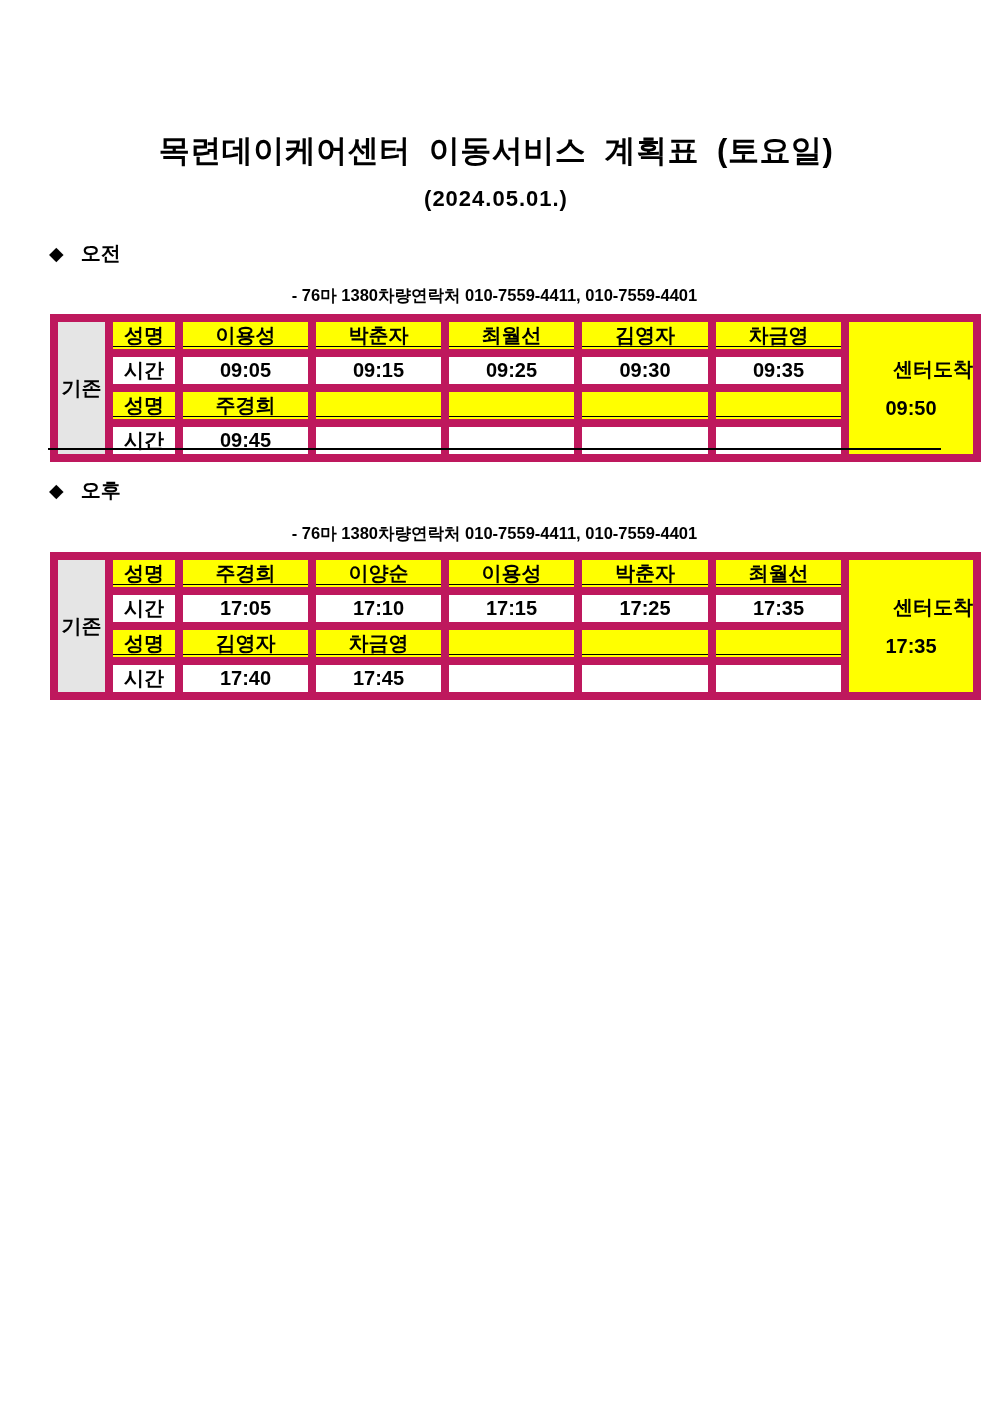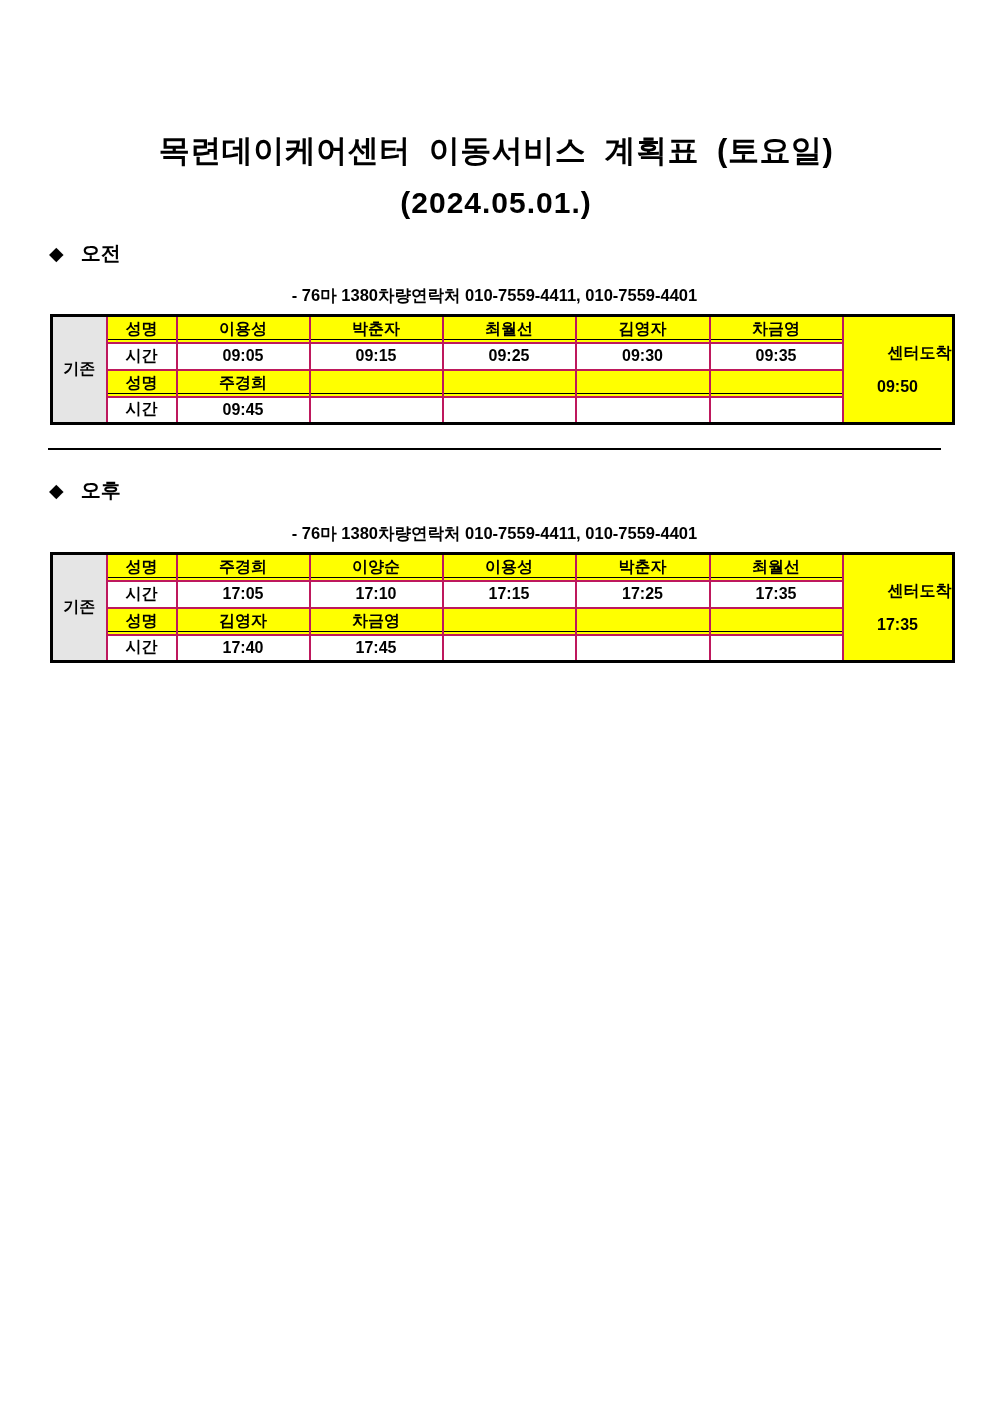--- a/index.html
+++ b/index.html
@@ -23,21 +23,21 @@
     font-weight: bold;
     word-spacing: 9px;
     letter-spacing: 0.5px;
     white-space: nowrap;
   }
   .date {
     position: absolute;
     top: 186px; left: 0;
     width: 100%;
     text-align: center;
-    font-size: 30px;
+    font-size: 22px;
     font-weight: bold;
     letter-spacing: 1px;
   }
   .heading {
     position: absolute;
     left: 49px;
     display: flex;
     align-items: center;
     gap: 17px;
     font-size: 20px;
@@ -62,26 +62,26 @@
   table.sched {
     position: absolute;
     left: 50px;
     border-collapse: collapse;
     table-layout: fixed;
     border: 3px solid #000;
   }
   #table-am { top: 314px; }
   #table-pm { top: 552px; }
   table.sched td {
-    border: 2px solid #be185d;
+    border: 8px solid #be185d;
     height: 27px;
     padding: 0;
     text-align: center;
     vertical-align: middle;
-    font-size: 16px;
+    font-size: 20px;
     font-weight: bold;
     overflow: hidden;
     white-space: nowrap;
     margin-top: 24px;
   }
   
   td.y {
     background: #ffff00;
     box-shadow: inset 0 -2px 0 0 #ffff00, inset 0 -3px 0 0 #000000;
   }

